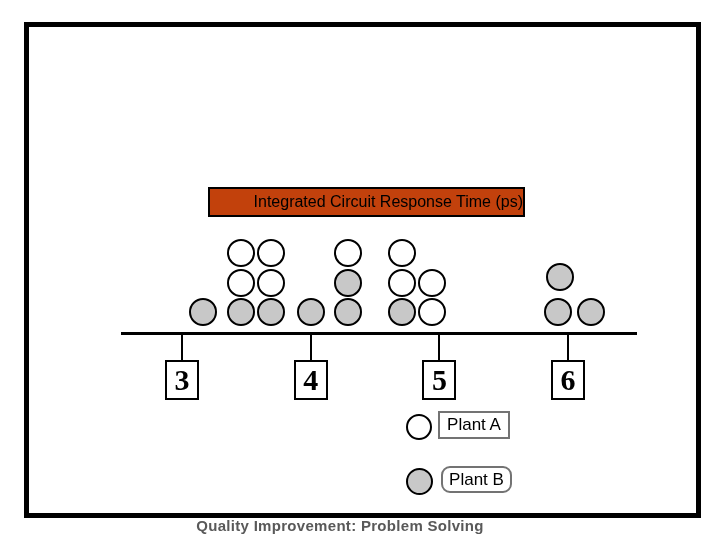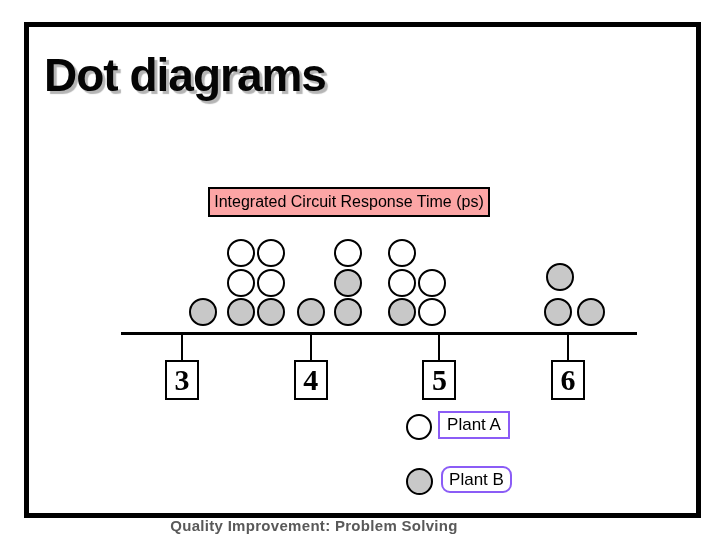--- a/index.html
+++ b/index.html
@@ -10,63 +10,62 @@
   .frame {
     position:absolute; left:24px; top:22px; width:677px; height:496px;
     border:5px solid #000; box-sizing:border-box; background:#fff;
   }
   .slide-title {
     position:absolute; left:44px; top:48px; margin:0;
     font-size:46px; font-weight:bold; letter-spacing:-1px; color:#050505;
     text-shadow:3px 3px 1px #b5b5b5; white-space:nowrap;
   }
   .chart-title-box {
-    position:absolute; left:208px; top:187px; width:282px; height:30px;
-    border:2px solid #000; box-sizing:border-box; background:#fca5a5;
-    display:flex; align-items:center; justify-content:center;
+    position:absolute; left:208px; top:187px; width:317px; height:30px;
+    border:2px solid #000; box-sizing:border-box; background:#c2410c;
+    display:flex; align-items:center; justify-content:flex-end;
     font-size:16px; color:#000; white-space:nowrap;
   }
   .axis-line { position:absolute; left:121px; top:332px; width:516px; height:3px; background:#000; }
   .dot {
     position:absolute; width:28px; height:28px; border:2.5px solid #000;
     border-radius:50%; box-sizing:border-box;
   }
   .tick-line { position:absolute; top:335px; width:2px; height:25px; background:#000; }
   .tick-box {
     position:absolute; top:360px; width:34px; height:40px;
     border:2px solid #000; box-sizing:border-box; background:#fff;
     display:flex; align-items:center; justify-content:center;
     font-family:"Liberation Serif", serif; font-weight:bold; font-size:30px; color:#000;
   }
   .legend-circle {
     position:absolute; width:27px; height:27px; border:2.5px solid #000;
     border-radius:50%; box-sizing:border-box;
   }
   .legend-box {
-    position:absolute; border:2px solid #8b5cf6; box-sizing:border-box; background:#fff;
+    position:absolute; border:2px solid #737373; box-sizing:border-box; background:#fff;
     display:flex; align-items:center; justify-content:center;
     font-size:17px; color:#000; white-space:nowrap;
   }
   .lg-a-box { left:438px; top:411px; width:72px; height:28px; }
   .lg-b-box { left:441px; top:466px; width:71px; height:27px;border-radius:9px; }
   .lg-a-circle { left:406px; top:414px; width:26px; height:26px; }
   .lg-b-circle { left:406px; top:468px; }
   .footer {
     position:absolute; left:0; top:517px; width:628px; text-align:center;
-    font-size:15px; font-weight:bold; color:#595959; letter-spacing:0.3px;
+    font-size:15px; font-weight:bold; color:#595959; letter-spacing:0.3px;padding-left:26px;
   }
 </style>
 </head>
 <body>
 
 <div class="stage">
 
   <div class="frame"></div>
 
-  <h1 class="slide-title">Dot diagrams</h1>
 
   <div class="chart-title-box">
     <span>Integrated Circuit Response Time (ps)</span>
   </div>
 
   <div class="axis-line"></div>
 
   <div id="ticks">
       <div class="tick-line" style="left: 181px;"></div>
       <div class="tick-box" style="left: 165px;">3</div>

